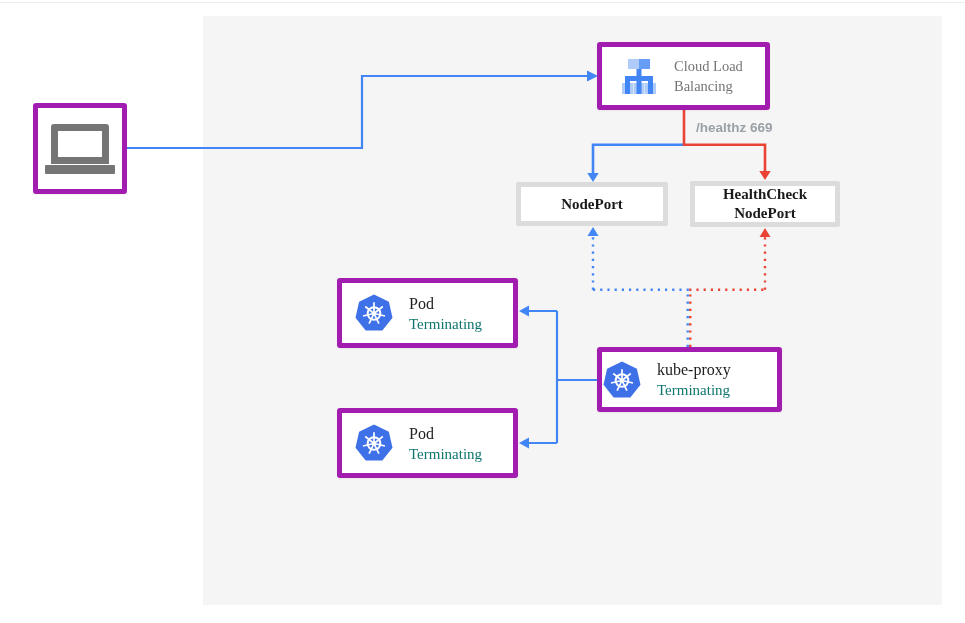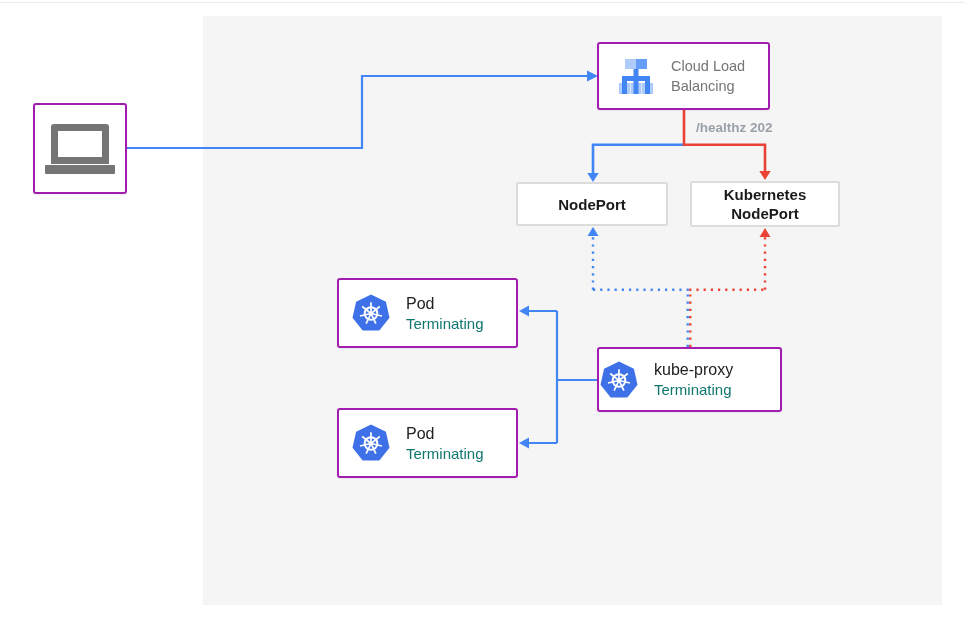--- a/index.html
+++ b/index.html
@@ -3,22 +3,22 @@
 <meta charset="utf-8">
 <style>
   html,body{margin:0;padding:0;background:#fff;}
   .stage{position:relative;width:965px;height:623px;background:#ffffff;overflow:hidden;
          font-family:"Liberation Sans","DejaVu Sans",sans-serif;}
   .topline{position:absolute;left:0;top:2px;width:100%;height:1px;background:#ececec;}
   .panel-gray{position:absolute;left:203px;top:16px;width:739px;height:589px;background:#f5f5f6;}
   .panel-nodes{position:absolute;left:289px;top:197px;width:567px;height:350px;background:#e2effb;border-radius:6px;}
   .nodes-label{position:absolute;left:21px;top:11px;font-size:15px;color:#3c4043;}
 
-  .card{position:absolute;background:#ffffff;border:2px solid #a21caf;border-radius:3px;
-        box-shadow:0 1px 2px rgba(0,0,0,0.06);box-sizing:border-box;z-index:3;}
+  .card{position:absolute;background:#ffffff;border:5px solid #a21caf;border-radius:3px;
+        box-shadow:0 1px 2px rgba(0,0,0,0.06);box-sizing:border-box;z-index:3;font-family:Liberation Serif, serif;}
 
   
   .card.client{left:33px;top:103px;width:94px;height:91px;display:flex;align-items:center;justify-content:center;flex-direction:column;}
   .laptop-screen{width:44px;height:26px;border:7px solid #757575;border-radius:3px 3px 0 0;background:#fff;}
   .laptop-base{width:70px;height:9px;background:#757575;border-radius:1px;margin-top:1px;}
 
   
   .card.clb{left:597px;top:42px;width:173px;height:68px;display:flex;align-items:center;padding-left:17px;}
   .clb-text{margin-left:15px;font-size:14.5px;line-height:20px;color:#757575;}
 
@@ -111,27 +111,27 @@
   <div class="card clb">
     <svg class="clb-icon">
         <use href="#clb"></use>
       </svg>
     <div class="clb-text">
       <div>Cloud Load</div>
       <div>Balancing</div>
     </div>
   </div>
 
-  <div class="edge-label">/healthz 202</div>
+  <div class="edge-label">/healthz 669</div>
 
   <div class="card nodeport">NodePort</div>
 
   <div class="card hcport">
     <div>
-      <div>Kubernetes</div>
+      <div>HealthCheck</div>
       <div>NodePort</div>
     </div>
   </div>
 
   <div class="card pod pod1">
     <svg class="k8s-icon">
         <use href="#k8s"></use>
       </svg>
     <div class="card-text">
       <div class="card-title">Pod</div>

